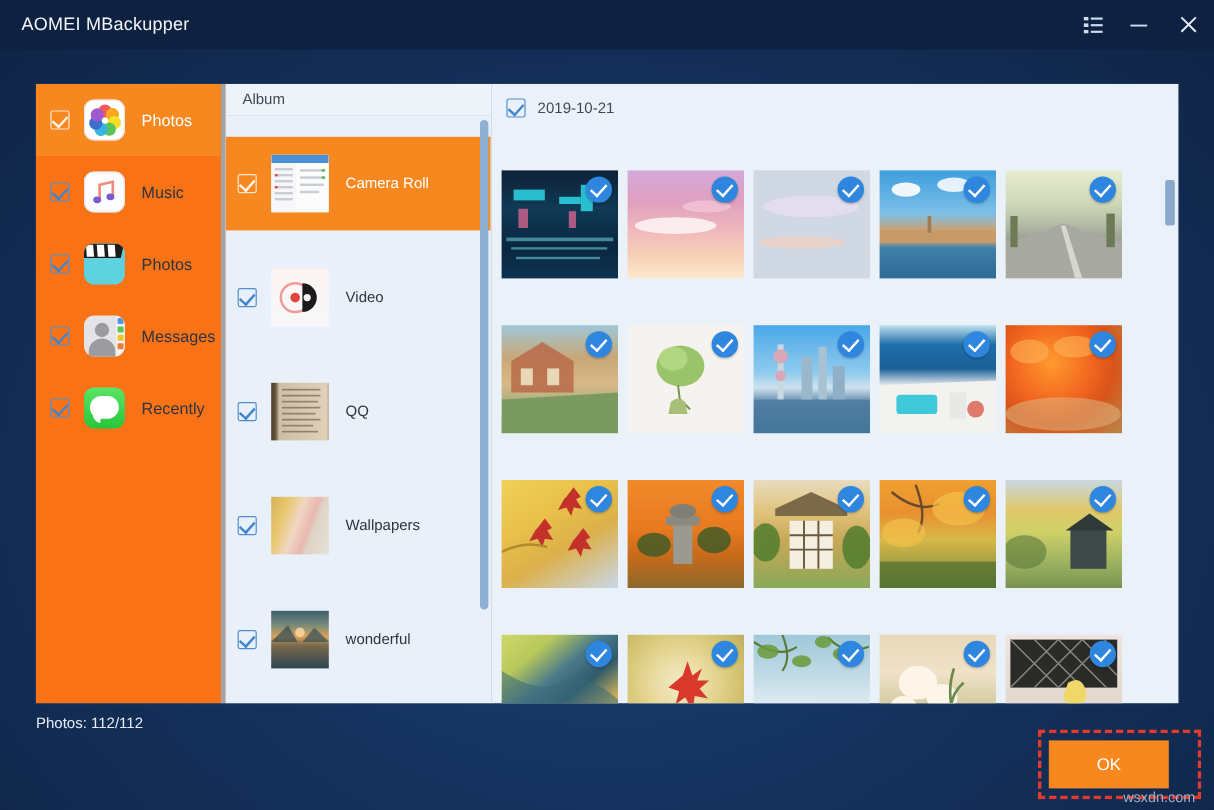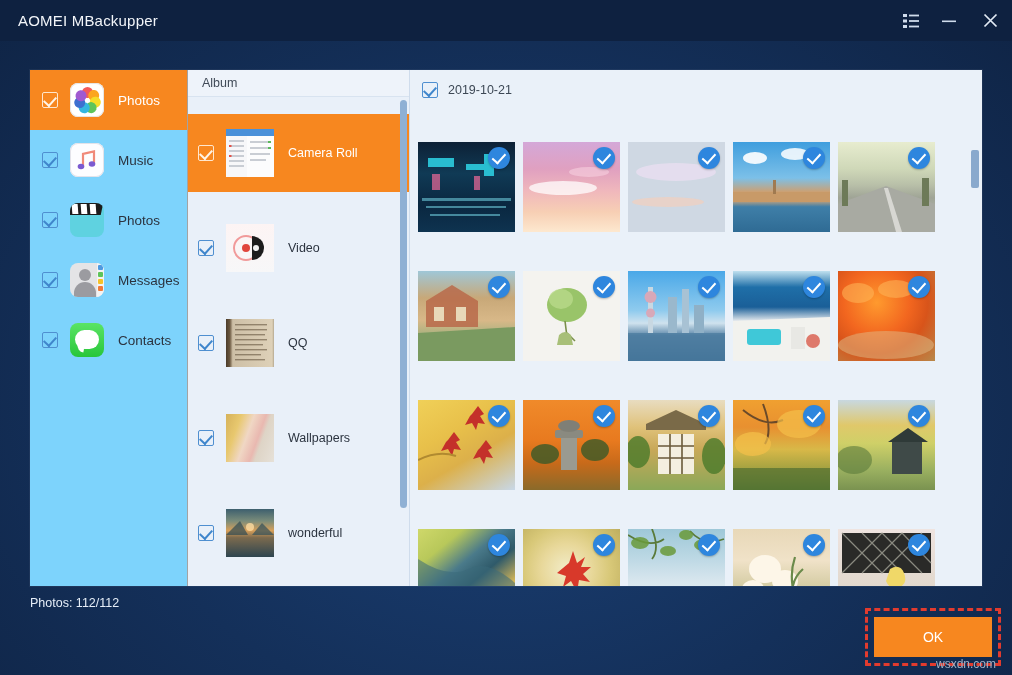--- a/index.html
+++ b/index.html
@@ -41,22 +41,22 @@
 
   
   .panes {
     position:absolute; left:30px; top:70px; width:952px; height:516px;
     display:flex; z-index:3;
     box-shadow:0 0 0 1px rgba(255,255,255,.05);
   }
 
   
   .sidebar {
-    width:158px; background:#7dd3fc; position:relative; flex:0 0 158px;
-    border-right:1px solid #a3a3a3;
+    width:158px; background:#f97316; position:relative; flex:0 0 158px;
+    border-right:4px solid #a3a3a3;
   }
   .side-item {
     height:60px; display:flex; align-items:center; padding-left:12px; cursor:default;
     position:relative;
   }
   .side-item.active { background:#f7871f; }
   .side-item .cb { flex:0 0 16px; margin-right:12px; }
   .side-item .app-icon { width:34px; height:34px; border-radius:8px; flex:0 0 34px; position:relative; overflow:hidden; }
   .side-item .label { margin-left:14px; font-size:13.5px; color:#2c3440; }
   .side-item.active .label { color:#fff; }
@@ -141,21 +141,21 @@
     position:absolute; left:30px; top:596px; color:#e6eef8; font-size:12.5px; z-index:4;
   }
   .ok-wrap {
     position:absolute; left:874px; top:617px; width:118px; height:40px; z-index:4;
   }
   .ok-dash {
     position:absolute; left:-9px; top:-9px; width:136px; height:58px;
     border:3px dashed #e23b2e; border-radius:1px;
   }
   .ok-btn {
-    width:118px; height:40px; background:#f7871f; color:#fff; font-size:14px;
+    width:100px; height:40px; background:#f7871f; color:#fff; font-size:14px;
     display:flex; align-items:center; justify-content:center; border:0; cursor:default;
     font-family:"Liberation Sans", sans-serif;
   }
   .watermark {
     position:absolute; left:936px; top:657px; color:#9fb0c4; font-size:12px; z-index:6;
     font-family:"Liberation Sans", sans-serif;
   }
 </style>
 </head>
 <body>
@@ -244,21 +244,21 @@
         </span>
         <span class="label">Messages</span>
       </div>
 
       <div class="side-item">
         <span class="cb"></span>
         <span class="app-icon ico-msg">
           <i class="bub"></i>
             <i class="tail"></i>
         </span>
-        <span class="label">Contacts</span>
+        <span class="label">Recently</span>
       </div>
 
     </div>
 
     <div class="albums">
       <div class="albums-head">Album</div>
       <div class="album-list">
 
         <div class="album-item active">
           <span class="cb white"></span>

